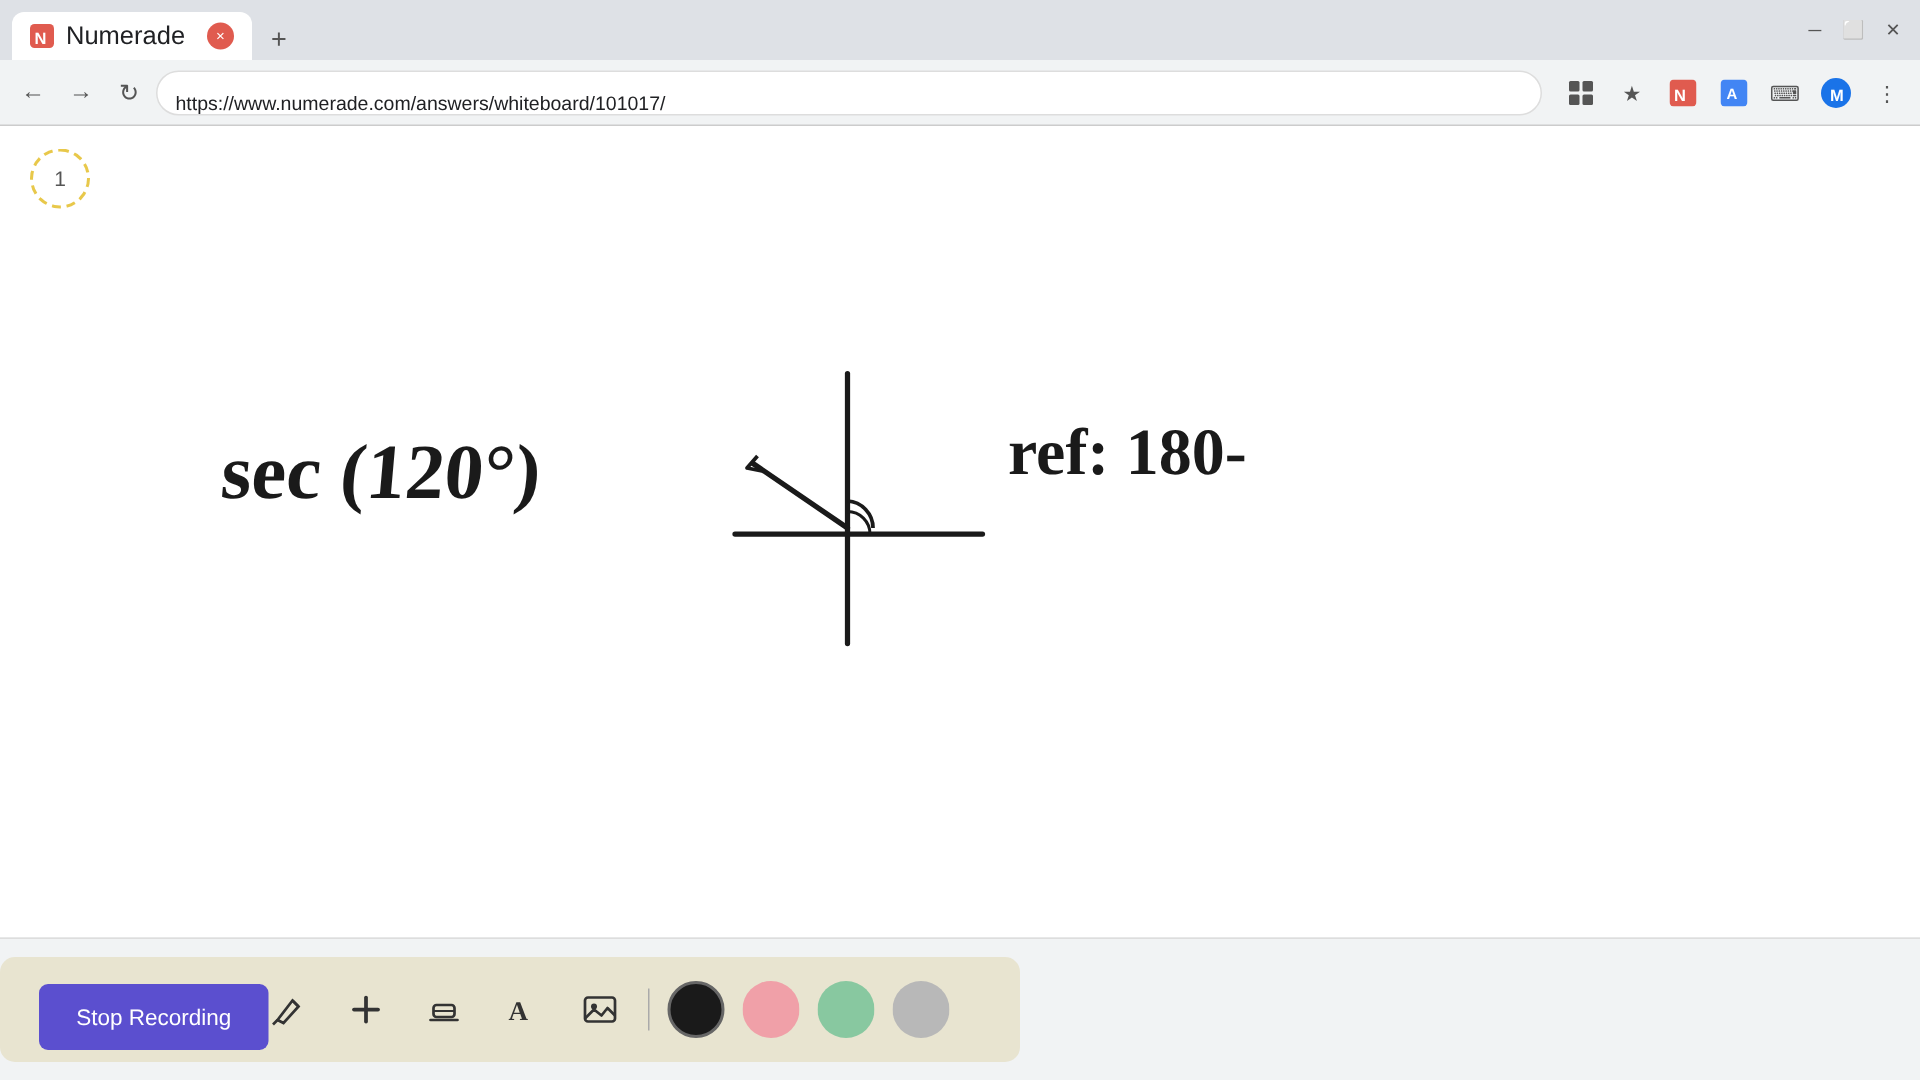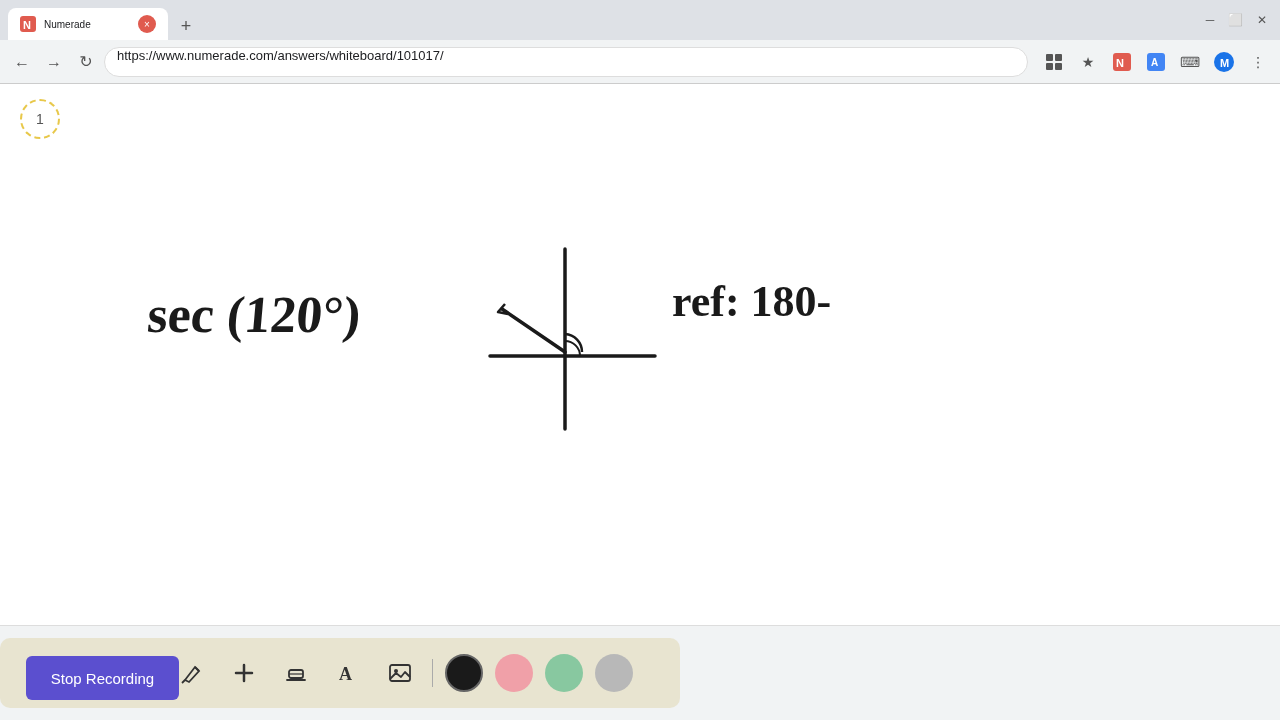--- a/index.html
+++ b/index.html
@@ -9,29 +9,29 @@
     .browser-frame { width: 1280px; height: 720px; display: flex; flex-direction: column; background: #dee1e6; }
 
     .title-bar { height: 40px; background: #dee1e6; display: flex; align-items: center; padding: 0 8px; }
     .tab-bar { display: flex; align-items: flex-end; height: 100%; }
     .tab-active {
       background: #ffffff; border-radius: 8px 8px 0 0;
       display: flex; align-items: center; padding: 0 12px; height: 32px; gap: 8px;
       font-size: 13px; color: #202124; min-width: 160px;
     }
     .tab-favicon { width: 16px; height: 16px; }
-    .tab-title { flex: 1; font-size: 10px; }
+    .tab-title { flex: 1; font-size: 17px; }
     .tab-close { width: 18px; height: 18px; border-radius: 50%; background: #e05b4f; display: flex; align-items: center; justify-content: center; cursor: pointer; font-size: 10px; color: white; }
     .tab-new { width: 28px; height: 28px; display: flex; align-items: center; justify-content: center; font-size: 18px; color: #555; cursor: pointer; margin-left: 4px; }
     .browser-btn { width: 28px; height: 28px; display: flex; align-items: center; justify-content: center; color: #555; font-size: 16px; cursor: pointer; border-radius: 50%; }
 
     .toolbar-row { height: 44px; background: #f1f3f4; display: flex; align-items: center; padding: 0 8px; gap: 4px; border-bottom: 1px solid #ccc; }
     .address-bar {
       flex: 1; height: 30px; background: white; border-radius: 15px;
-      display: flex; align-items: flex-start; padding: 0 12px; font-size: 13px; color: #202124;
+      display: flex; align-items: flex-end; padding: 0 12px; font-size: 13px; color: #202124;
       border: 1px solid #ddd;
     }
     .toolbar-icons { display: flex; align-items: center; gap: 6px; margin-left: 8px; }
     .toolbar-icon { width: 28px; height: 28px; display: flex; align-items: center; justify-content: center; cursor: pointer; border-radius: 50%; font-size: 14px; color: #555; }
 
     
     .whiteboard {
       flex: 1; background: #ffffff; position: relative; overflow: hidden;
     }
 

